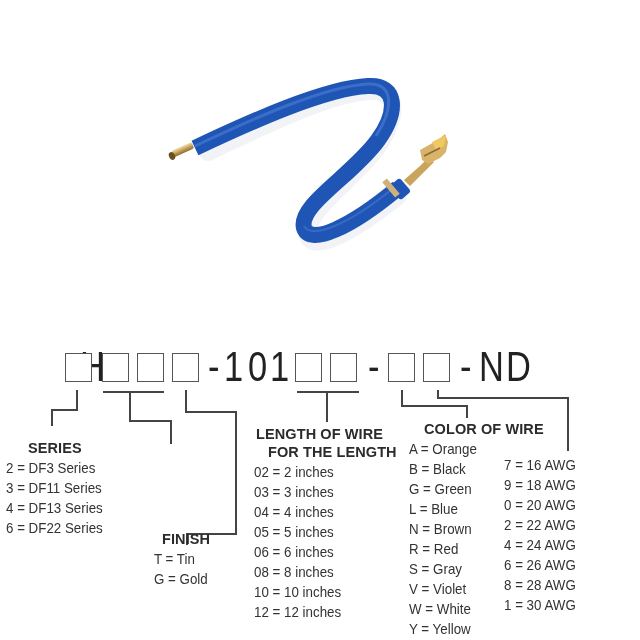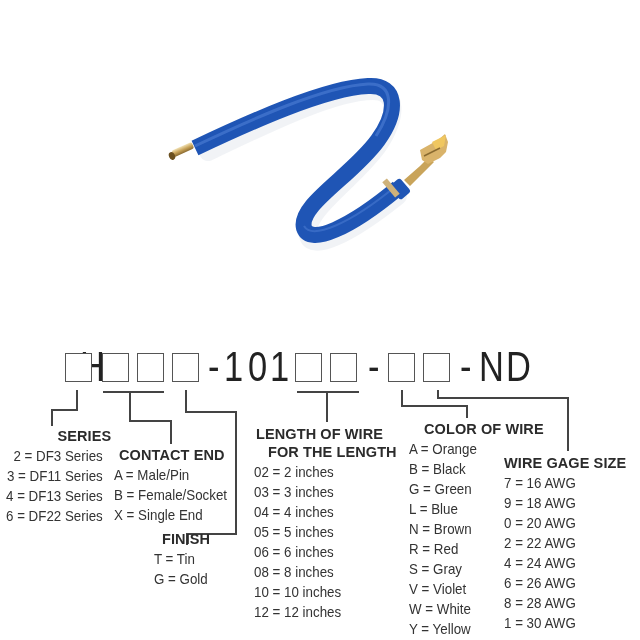--- a/index.html
+++ b/index.html
@@ -155,34 +155,28 @@
     <div class="line v" style="left:401px; top:390px; height:16px;"></div>
     <div class="line h" style="left:401px; top:405px; width:67px;"></div>
     <div class="line v" style="left:466px; top:405px; height:13px;"></div>
   </div>
   <div>
     <div class="line v" style="left:437px; top:390px; height:8px;"></div>
     <div class="line h" style="left:437px; top:397px; width:132px;"></div>
     <div class="line v" style="left:567px; top:397px; height:54px;"></div>
   </div>
 
-  <div class="group" style="left:6px; top:427px;text-align:right;">
+  <div class="group" style="left:6px; top:439px;">
     <div class="heading" style="margin-left:22px;">SERIES</div>
     <div class="item" style="margin-top:1px;">2 = DF3 Series</div>
     <div class="item">3 = DF11 Series</div>
     <div class="item">4 = DF13 Series</div>
     <div class="item">6 = DF22 Series</div>
   </div>
 
-  <div class="group" style="left:114px; top:446px;">
-    <div class="heading" style="margin-left:5px;">CONTACT END</div>
-    <div class="item" style="margin-top:1px;">A = Male/Pin</div>
-    <div class="item">B = Female/Socket</div>
-    <div class="item">X = Single End</div>
-  </div>
 
   <div class="group" style="left:154px; top:530px;">
     <div class="heading" style="margin-left:8px;">FINISH</div>
     <div class="item" style="margin-top:1px;">T = Tin</div>
     <div class="item">G = Gold</div>
   </div>
 
   <div class="group" style="left:254px; top:425px;">
     <div class="heading" style="margin-left:2px;">LENGTH OF WIRE</div>
     <div class="heading" style="margin-left:14px;">FOR THE LENGTH</div>
@@ -204,21 +198,20 @@
     <div class="item">L = Blue</div>
     <div class="item">N = Brown</div>
     <div class="item">R = Red</div>
     <div class="item">S = Gray</div>
     <div class="item">V = Violet</div>
     <div class="item">W = White</div>
     <div class="item">Y = Yellow</div>
   </div>
 
   <div class="group" style="left:504px; top:454px;">
-    <div class="heading">WIRE GAGE SIZE</div>
     <div class="item" style="margin-top:1px;">7 = 16 AWG</div>
     <div class="item">9 = 18 AWG</div>
     <div class="item">0 = 20 AWG</div>
     <div class="item">2 = 22 AWG</div>
     <div class="item">4 = 24 AWG</div>
     <div class="item">6 = 26 AWG</div>
     <div class="item">8 = 28 AWG</div>
     <div class="item">1 = 30 AWG</div>
   </div>
 

